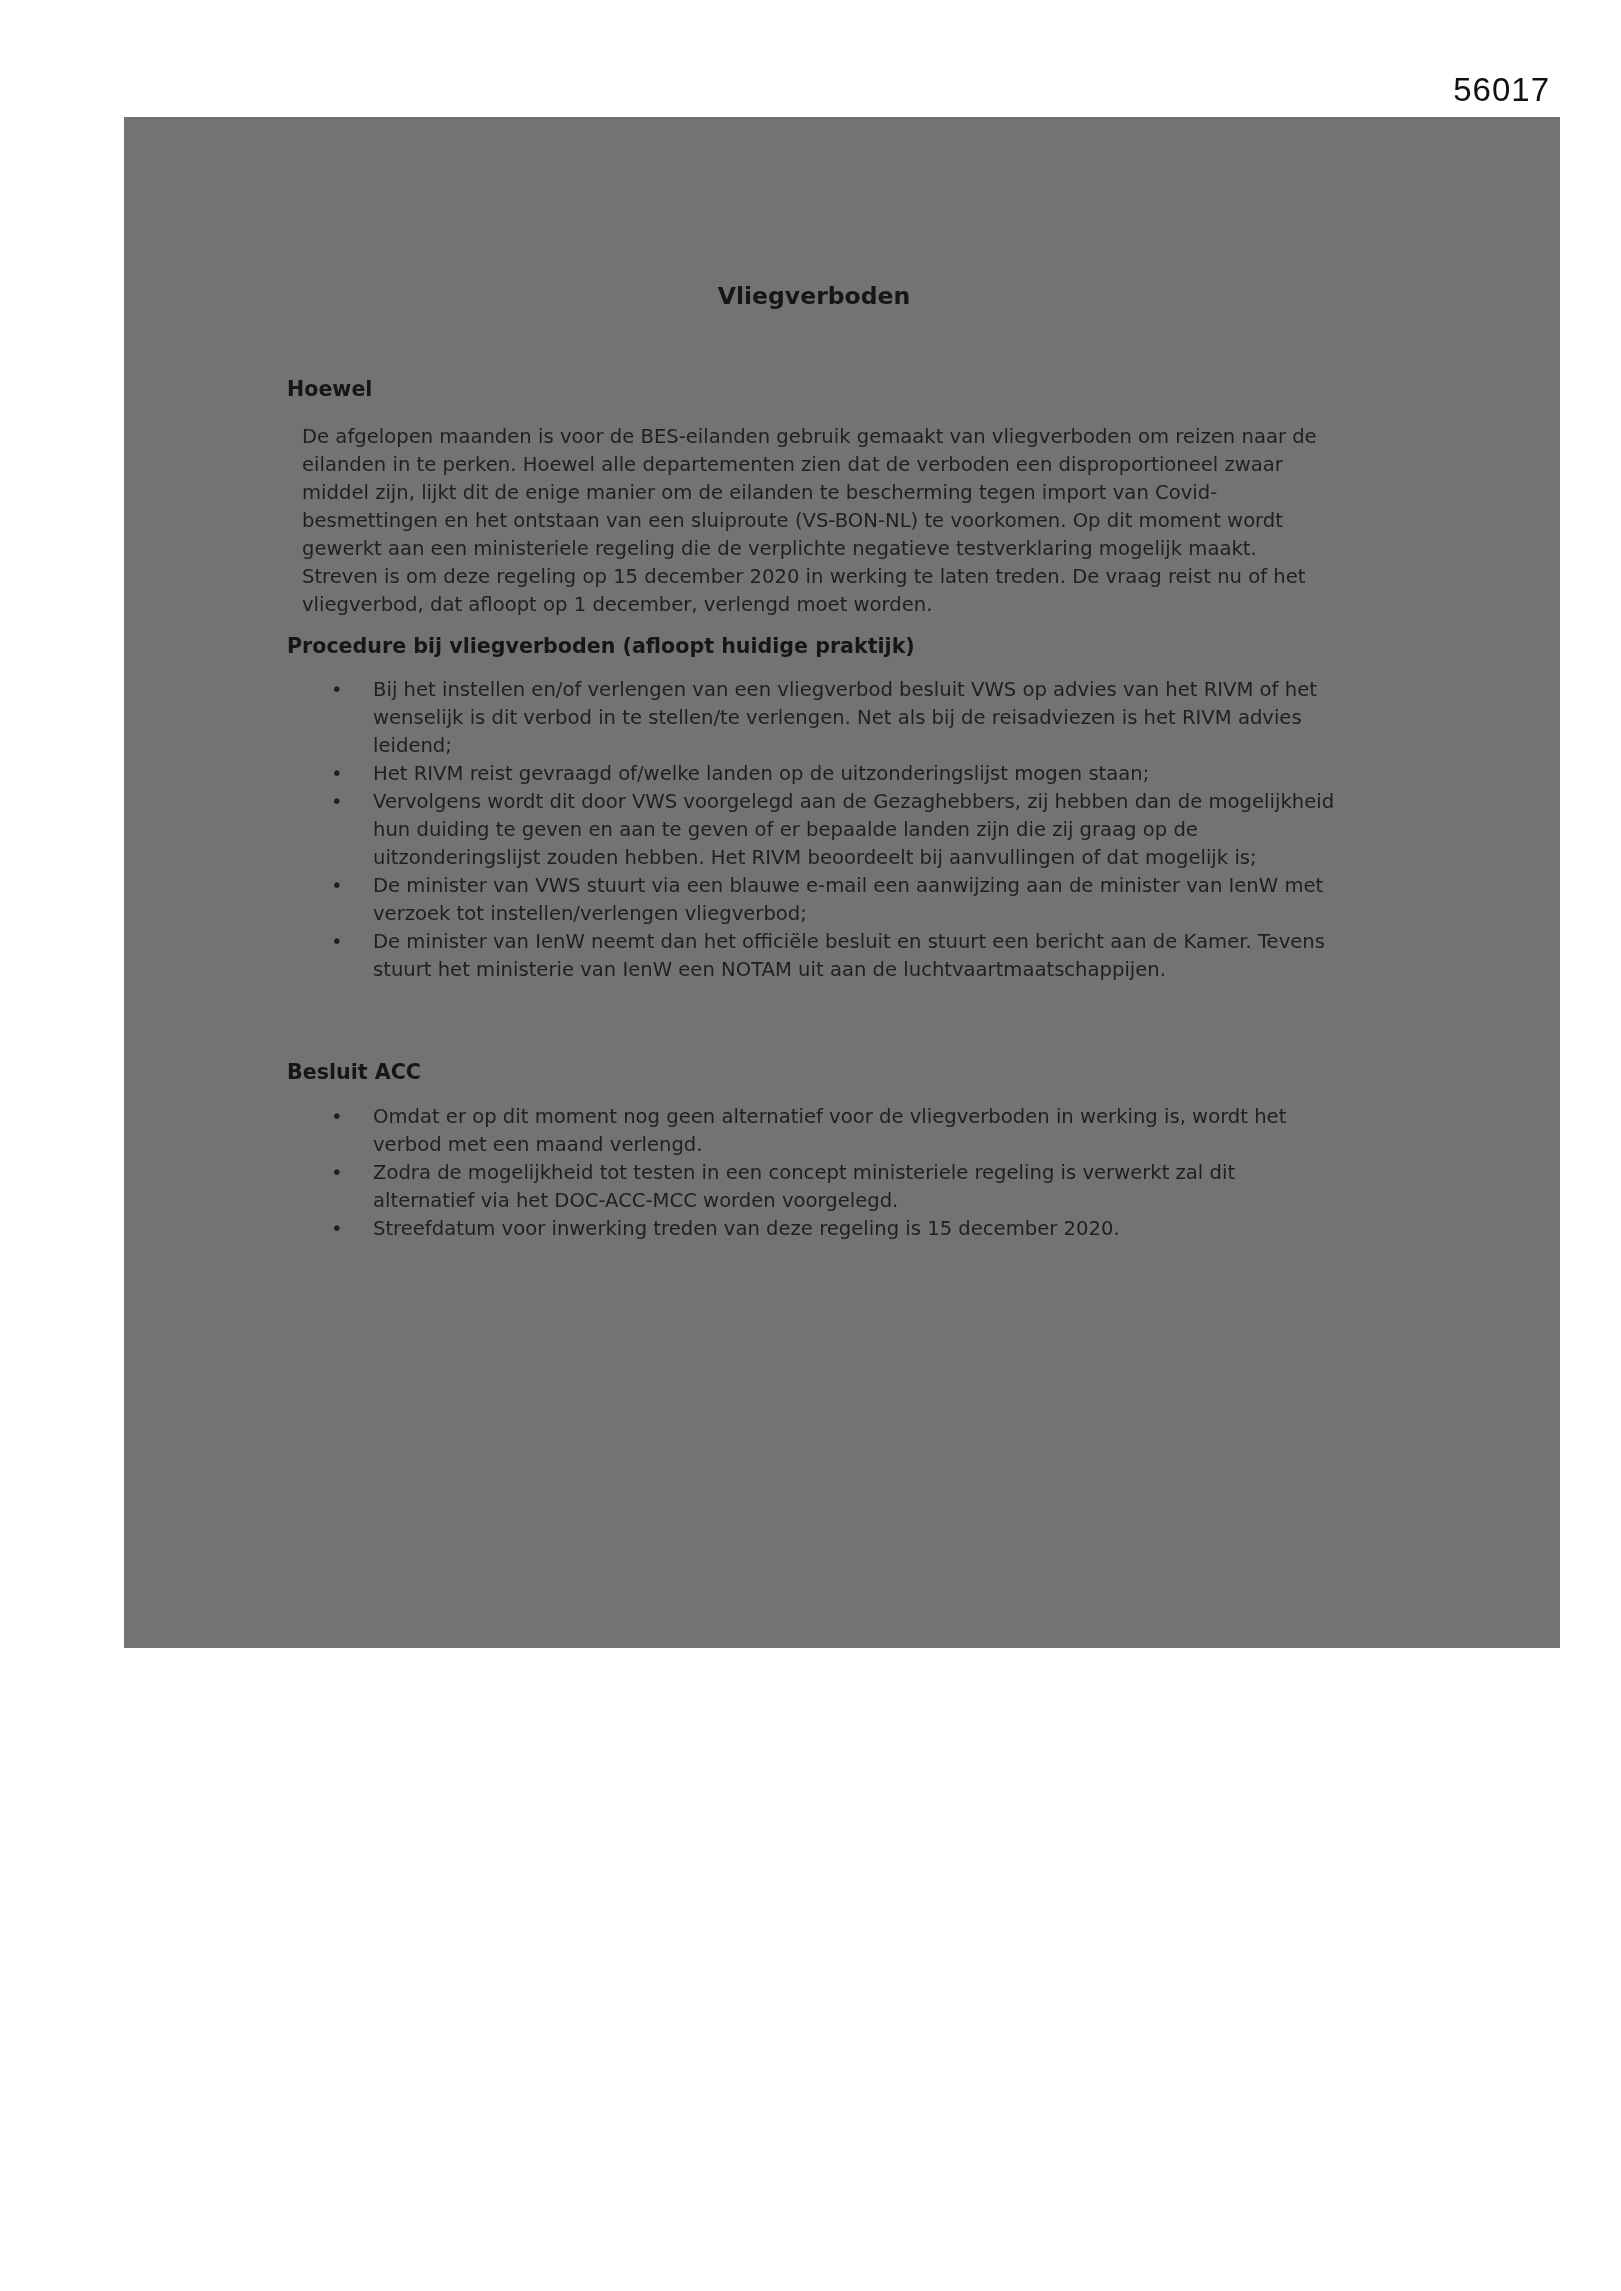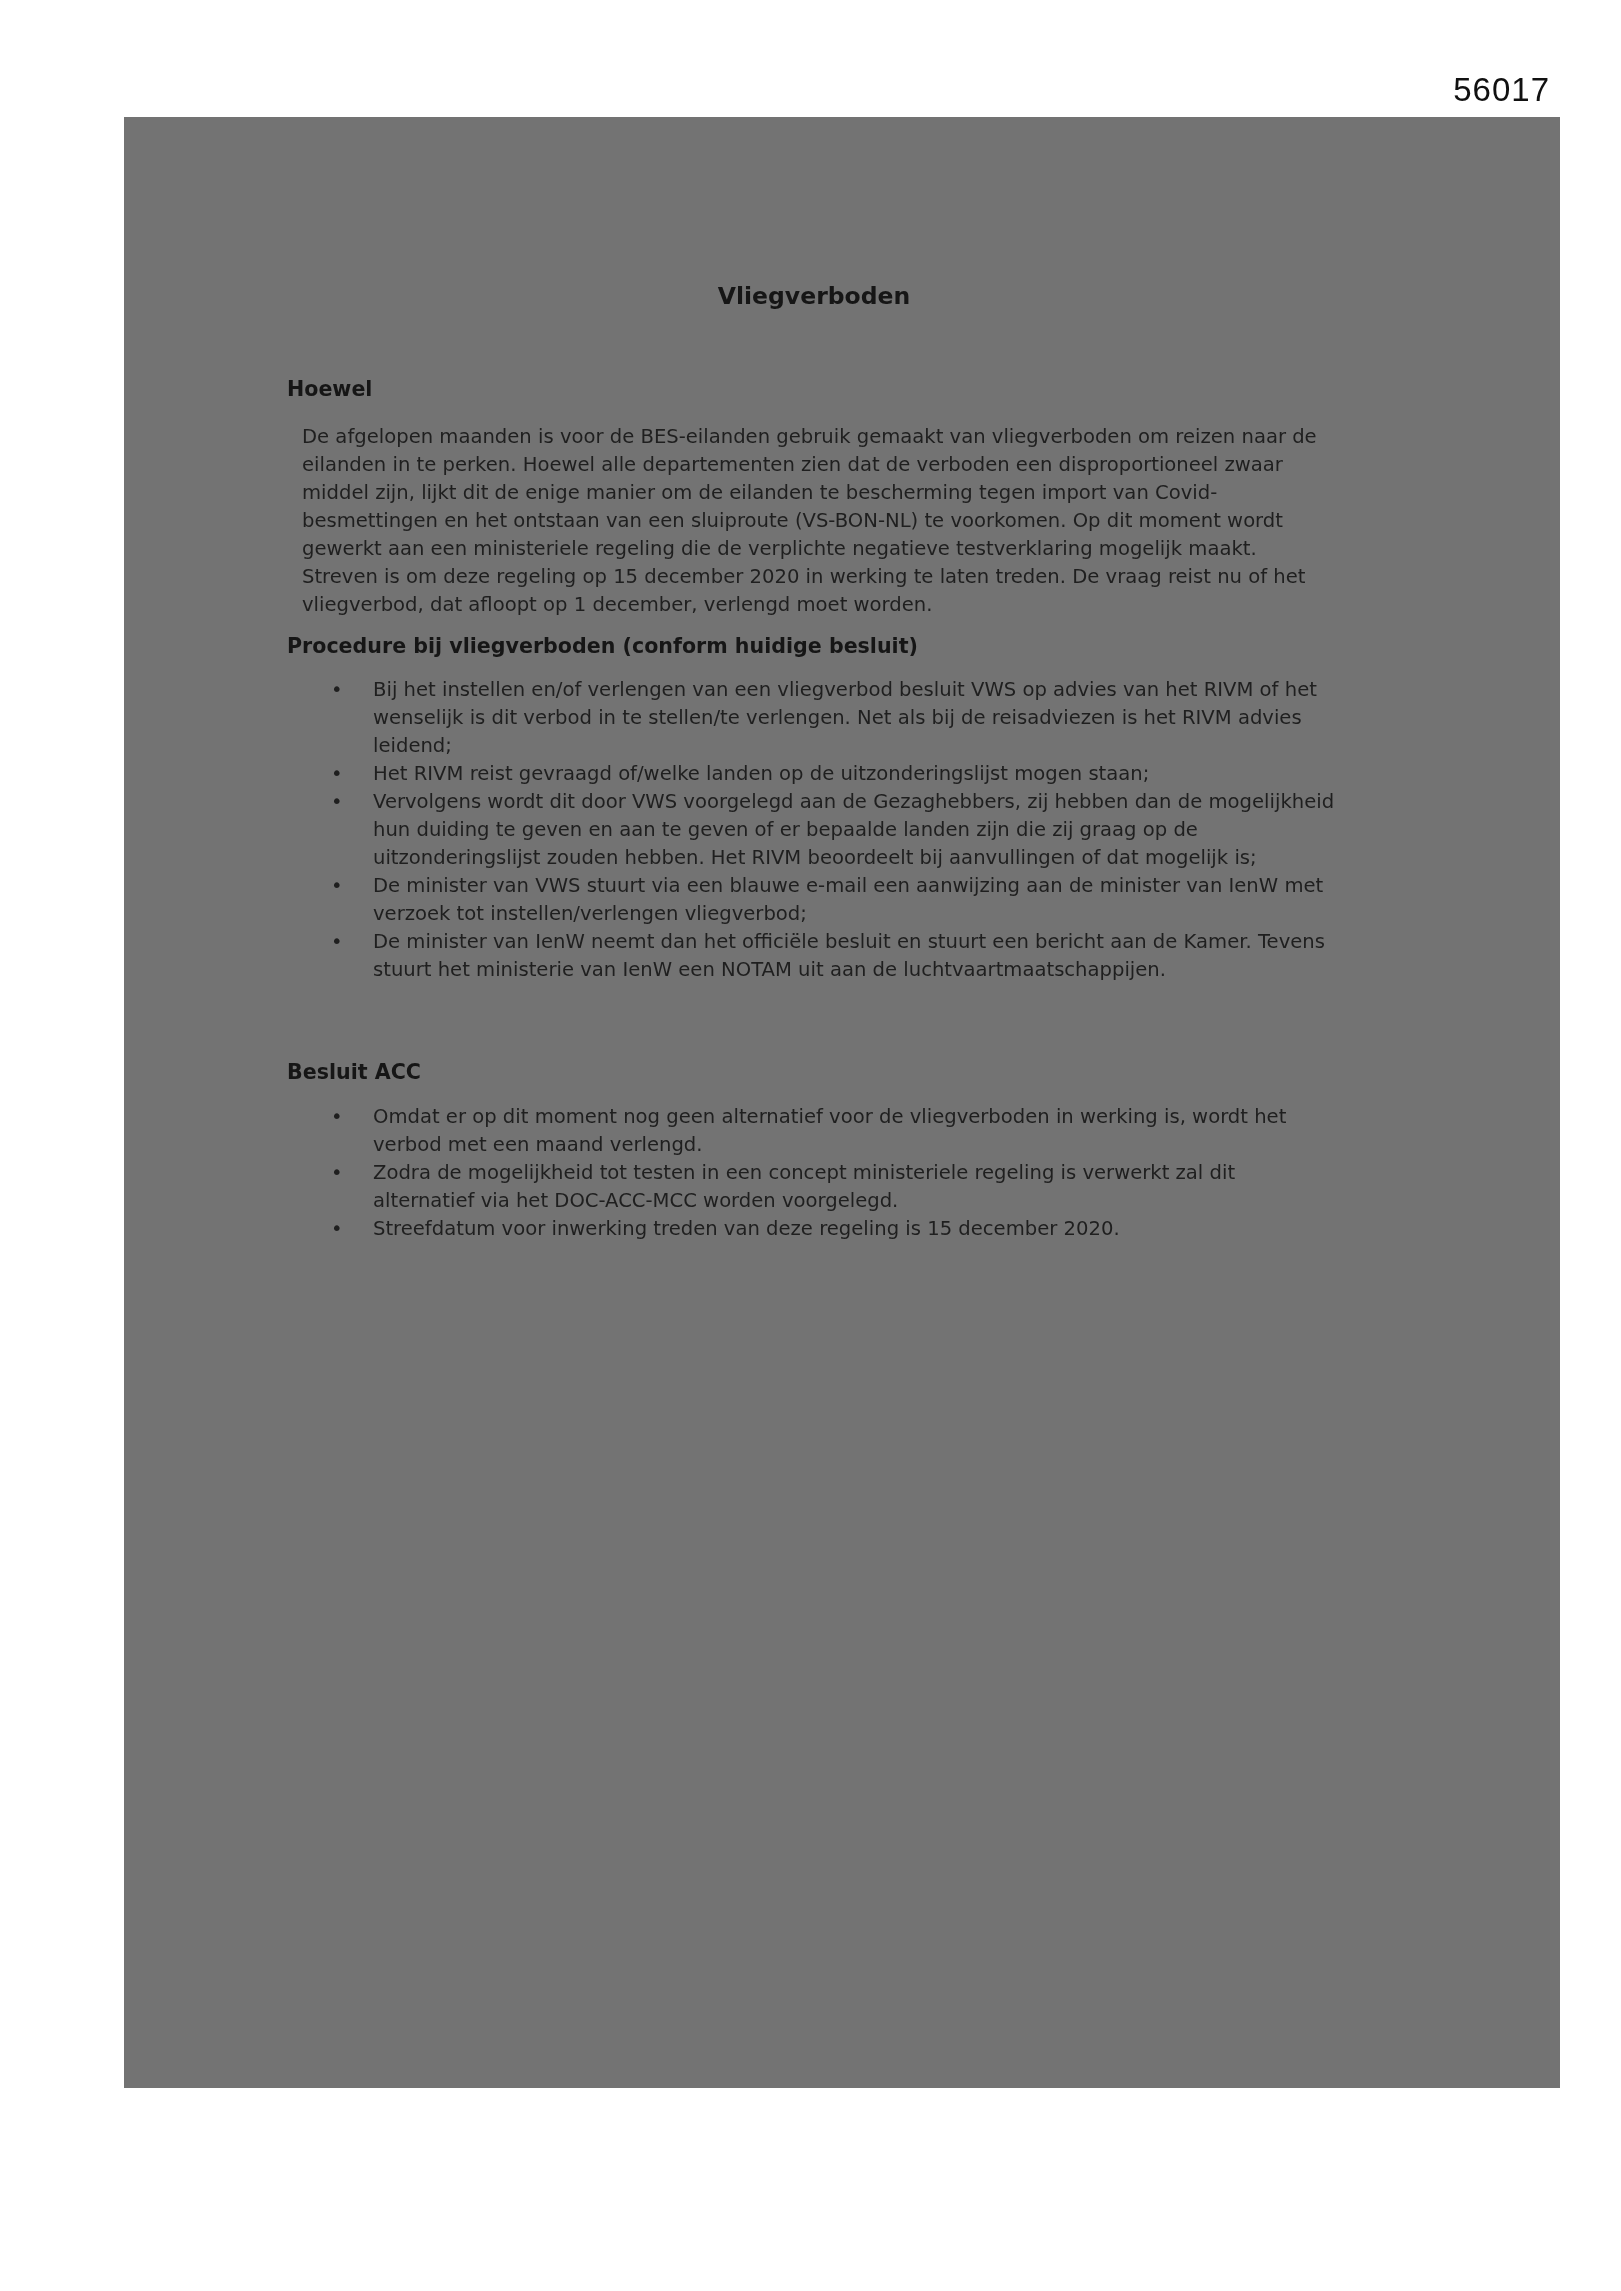--- a/index.html
+++ b/index.html
@@ -3,21 +3,21 @@
 <meta charset="utf-8">
 <style>
   html, body {
     margin: 0;
     padding: 0;
     background: #ffffff;
   }
   .page {
     position: relative;
     width: 1621px;
-    height: 2088px;
+    height: 1648px;
     background: #ffffff;
     overflow: hidden;
     font-family: "DejaVu Sans", sans-serif;
     color: #1f1f1f;
   }
   .page-number {
     position: absolute;
     top: 71px;
     right: 71px;
     font-family: "Liberation Sans", sans-serif;
@@ -91,21 +91,21 @@
 
   <div class="scan-area">
     <div class="content">
 
       <h1 class="doc-title">Vliegverboden</h1>
 
       <h2 class="section-heading h-context">Hoewel</h2>
 
       <p class="body-text">De afgelopen maanden is voor de BES-eilanden gebruik gemaakt van vliegverboden om reizen naar de eilanden in te perken. Hoewel alle departementen zien dat de verboden een disproportioneel zwaar middel zijn, lijkt dit de enige manier om de eilanden te bescherming tegen import van Covid-besmettingen en het ontstaan van een sluiproute (VS-BON-NL) te voorkomen. Op dit moment wordt gewerkt aan een ministeriele regeling die de verplichte negatieve testverklaring mogelijk maakt. Streven is om deze regeling op 15 december 2020 in werking te laten treden. De vraag reist nu of het vliegverbod, dat afloopt op 1 december, verlengd moet worden.</p>
 
-      <h2 class="section-heading h-procedure">Procedure bij vliegverboden (conform huidige besluit)</h2>
+      <h2 class="section-heading h-procedure">Procedure bij vliegverboden (afloopt huidige praktijk)</h2>
 
       <ul class="bullet-list procedure">
         <li>
           <span class="bullet">•</span>
           <span>Bij het instellen en/of verlengen van een vliegverbod besluit VWS op advies van het RIVM of het wenselijk is dit verbod in te stellen/te verlengen. Net als bij de reisadviezen is het RIVM advies leidend;</span>
         </li>
         <li>
           <span class="bullet">•</span>
           <span>Het RIVM reist gevraagd of/welke landen op de uitzonderingslijst mogen staan;</span>
         </li>

